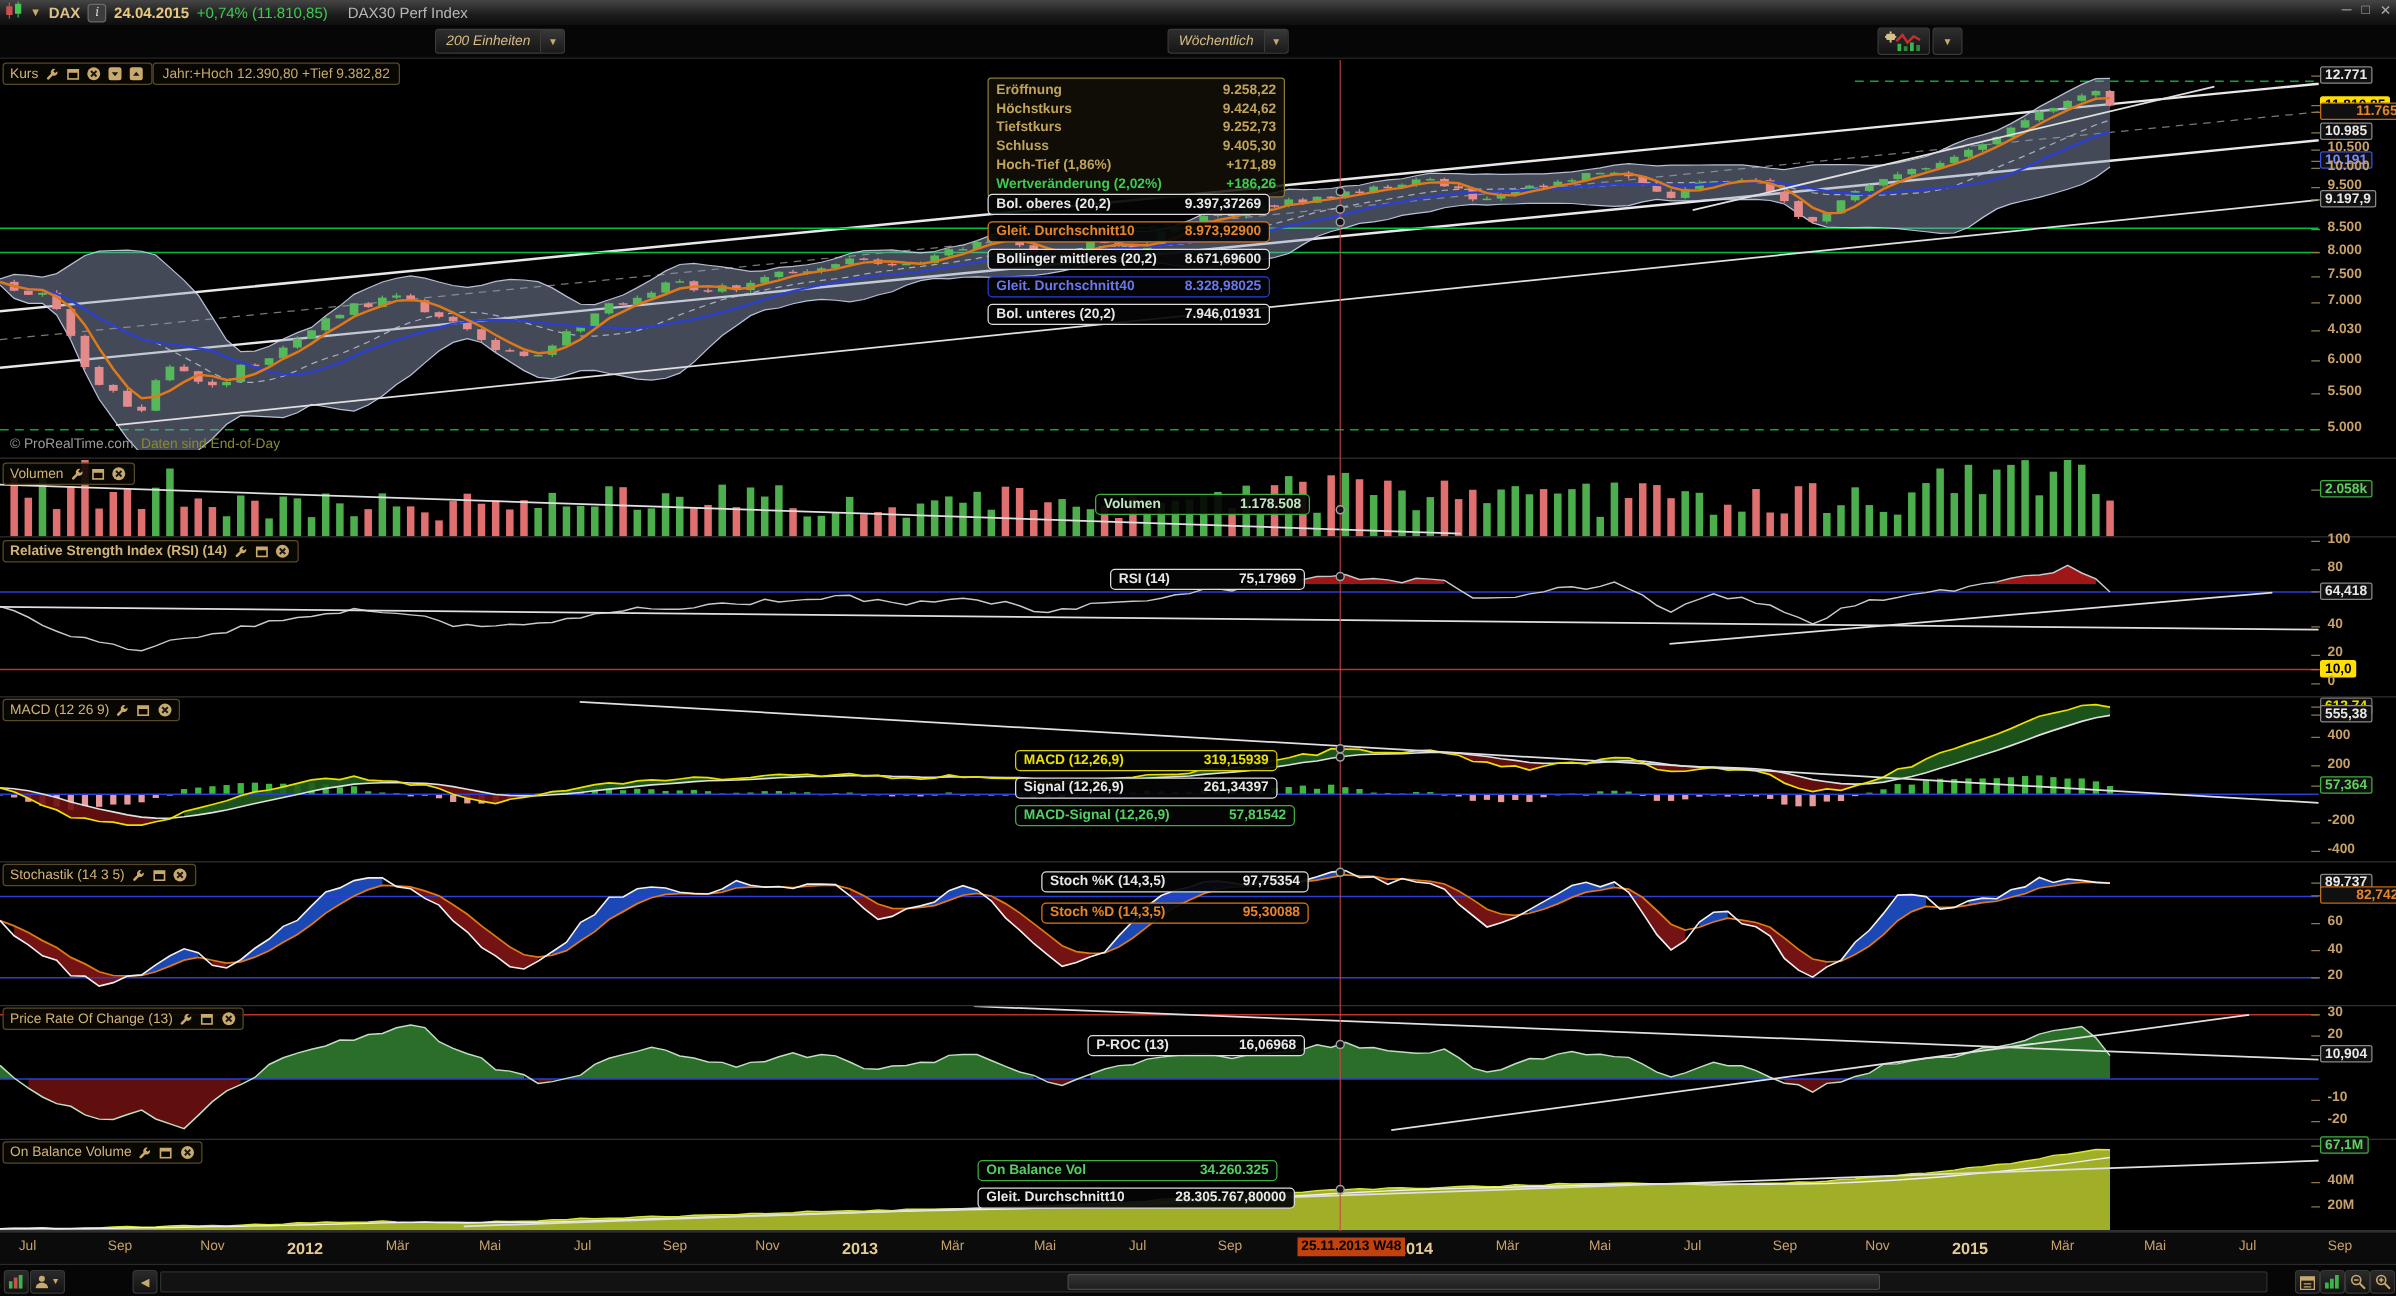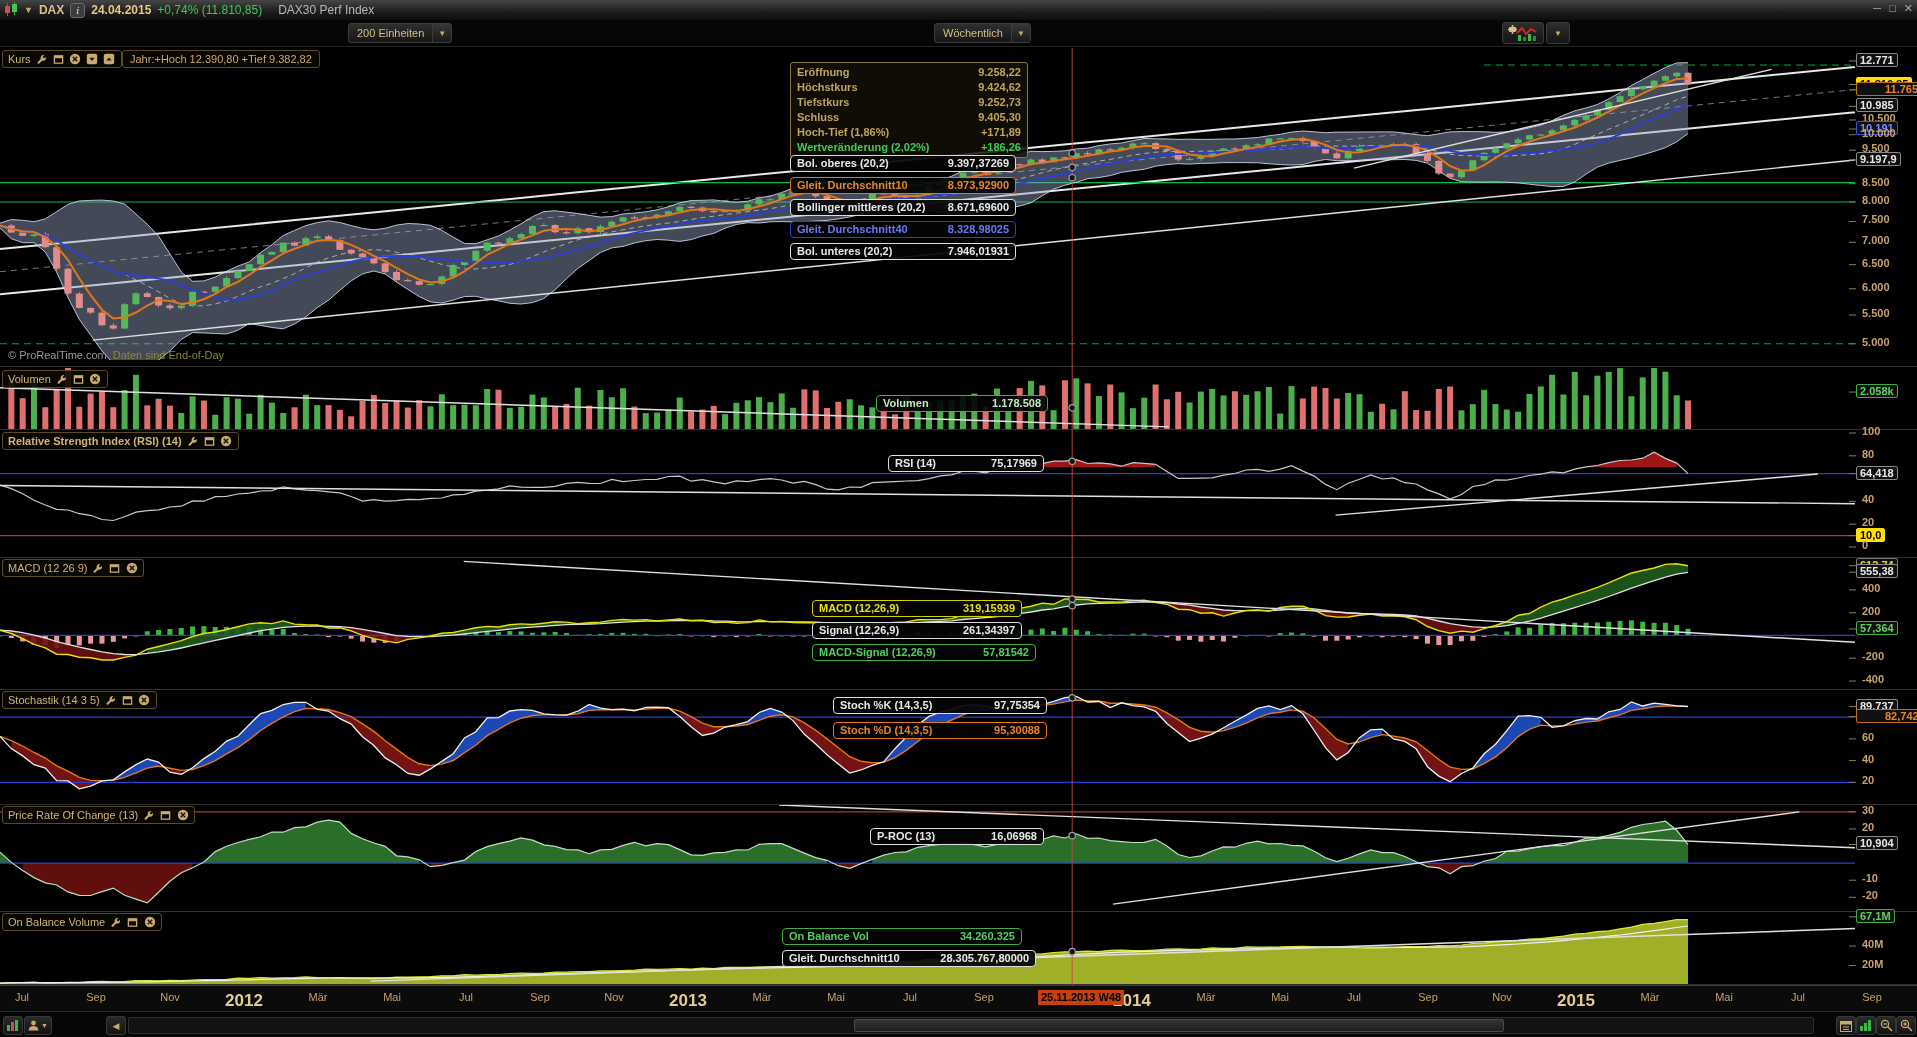--- a/index.html
+++ b/index.html
@@ -15,21 +15,21 @@
   #titlebar .idx{color:#b8b8b8;font-size:12px;margin-left:10px;}
   #titlebar .caret{color:#c8a96e;font-size:9px;}
   .infochip{display:inline-flex;align-items:center;justify-content:center;width:13px;height:13px;border-radius:3px;
     background:#3c3c3c;border:1px solid #6a6a6a;color:#ddd;font-family:"DejaVu Serif",serif;font-style:italic;font-size:10px;}
   #winctl{position:absolute;right:4px;top:2px;display:flex;gap:8px;color:#aaa;font-size:11px;}
   #winctl span{cursor:default;}
   
   #toolbar{position:absolute;left:0;top:20px;width:100%;height:26px;background:#060606;z-index:9;border-bottom:1px solid #222;}
   .dropdown{position:absolute;top:3px;height:18px;display:flex;align-items:center;
     background:linear-gradient(#2e2e2e,#161616);border:1px solid #3c3c3c;border-radius:3px;color:#d8bd85;}
-  .dropdown .dtext{padding:0 8px;}
+  .dropdown .dtext{padding:0 8px;font-style:italic;}
   .dropdown .dcaret{width:18px;height:100%;display:flex;align-items:center;justify-content:center;
     border-left:1px solid #3c3c3c;background:linear-gradient(#383838,#1a1a1a);color:#c8a96e;font-size:8px;border-radius:0 3px 3px 0;}
   .tbbtn{position:absolute;top:2px;height:20px;background:linear-gradient(#2e2e2e,#141414);
     border:1px solid #3c3c3c;border-radius:3px;display:flex;align-items:center;justify-content:center;}
   
   .phdr{position:absolute;z-index:6;display:flex;align-items:center;gap:4px;height:16px;
     background:rgba(10,8,2,0.9);border:1px solid #584a26;border-radius:3px;padding:0 5px;color:#d0b47a;}
   .phdr .hicon{display:inline-flex;width:13px;height:13px;align-items:center;justify-content:center;}
   #kurs-note{position:absolute;left:122px;top:50px;z-index:6;height:16px;line-height:16px;
     background:rgba(10,8,2,0.9);border:1px solid #584a26;border-radius:3px;padding:0 7px;color:#c8a96e;}
@@ -52,21 +52,21 @@
   .axlab{position:absolute;z-index:6;left:1862px;color:#c8a06a;font-weight:bold;white-space:nowrap;}
   .axlab.badge{left:1856px;background:#101010;border:1px solid #888;border-radius:2px;padding:0 3px;color:#e8e8e8;}
   .axlab.b-yellow{background:#ffe000;border-color:#ffe000;color:#000;}
   .axlab.b-orange{border-color:#c06a14;color:#e8852a;padding-left:28px;}
   .axlab.b-blue{border-color:#3a50e0;color:#7a8aff;}
   .axlab.b-green{border-color:#3fae3f;color:#5fd05f;}
   .axlab.b-ytext{border-color:#777;color:#e8e000;}
   
   #time-axis{position:absolute;left:0;top:985px;width:100%;height:25px;background:#0b0b0b;border-top:1px solid #3a3a3a;z-index:5;}
   #time-axis .month{position:absolute;top:5px;width:56px;text-align:center;color:#c8a06a;}
-  #time-axis .year{font-size:17px;font-weight:bold;color:#e4cb94;}
+  #time-axis .year{font-size:13px;font-weight:bold;color:#e4cb94;}
   #date-badge{position:absolute;left:1038px;top:4px;background:#c2410c;color:#000;font-weight:bold;padding:0 3px;height:15px;line-height:15px;z-index:6;}
   
   #bottombar{position:absolute;left:0;top:1011px;width:100%;height:26px;background:#060606;border-top:1px solid #2a2a2a;z-index:9;}
   .bbtn{position:absolute;top:4px;width:18px;height:17px;background:linear-gradient(#2a2a2a,#131313);
     border:1px solid #383838;border-radius:3px;display:flex;align-items:center;justify-content:center;color:#c8a96e;font-size:9px;}
   #scroll-track{position:absolute;left:128px;top:5px;width:1684px;height:15px;background:#121212;border:1px solid #2e2e2e;border-radius:2px;}
   #scroll-thumb{position:absolute;left:725px;top:1px;width:648px;height:11px;background:linear-gradient(#343434,#1e1e1e);border:1px solid #4a4a4a;border-radius:2px;}
 </style>
 </head>
 <body>
@@ -1181,21 +1181,21 @@
       <div class="axlab badge" style="top: 98.3811px;">10.985</div>
       <div class="axlab " style="top: 112px;">10.500</div>
       <div class="axlab badge b-blue" style="top: 121.009px;">10.191</div>
       <div class="axlab " style="top: 126.715px;">10.000</div>
       <div class="axlab " style="top: 142.185px;">9.500</div>
       <div class="axlab badge" style="top: 151.932px;">9.197,9</div>
       <div class="axlab " style="top: 175.731px;">8.500</div>
       <div class="axlab " style="top: 194.015px;">8.000</div>
       <div class="axlab " style="top: 213.48px;">7.500</div>
       <div class="axlab " style="top: 234.288px;">7.000</div>
-      <div class="axlab " style="top: 256.639px;">6.500</div>
+      <div class="axlab " style="top: 256.639px;">4.030</div>
       <div class="axlab " style="top: 280.78px;">6.000</div>
       <div class="axlab " style="top: 307.023px;">5.500</div>
       <div class="axlab " style="top: 335.768px;">5.000</div>
       <div class="axlab badge b-green" style="top: 384.077px;">2.058k</div>
       <div class="axlab " style="top: 425px;">100</div>
       <div class="axlab " style="top: 447.8px;">80</div>
       <div class="axlab badge" style="top: 465.563px;">64,418</div>
       <div class="axlab " style="top: 493.4px;">40</div>
       <div class="axlab " style="top: 516.2px;">20</div>
       <div class="axlab badge b-yellow" style="top: 527.6px;">10,0</div>

